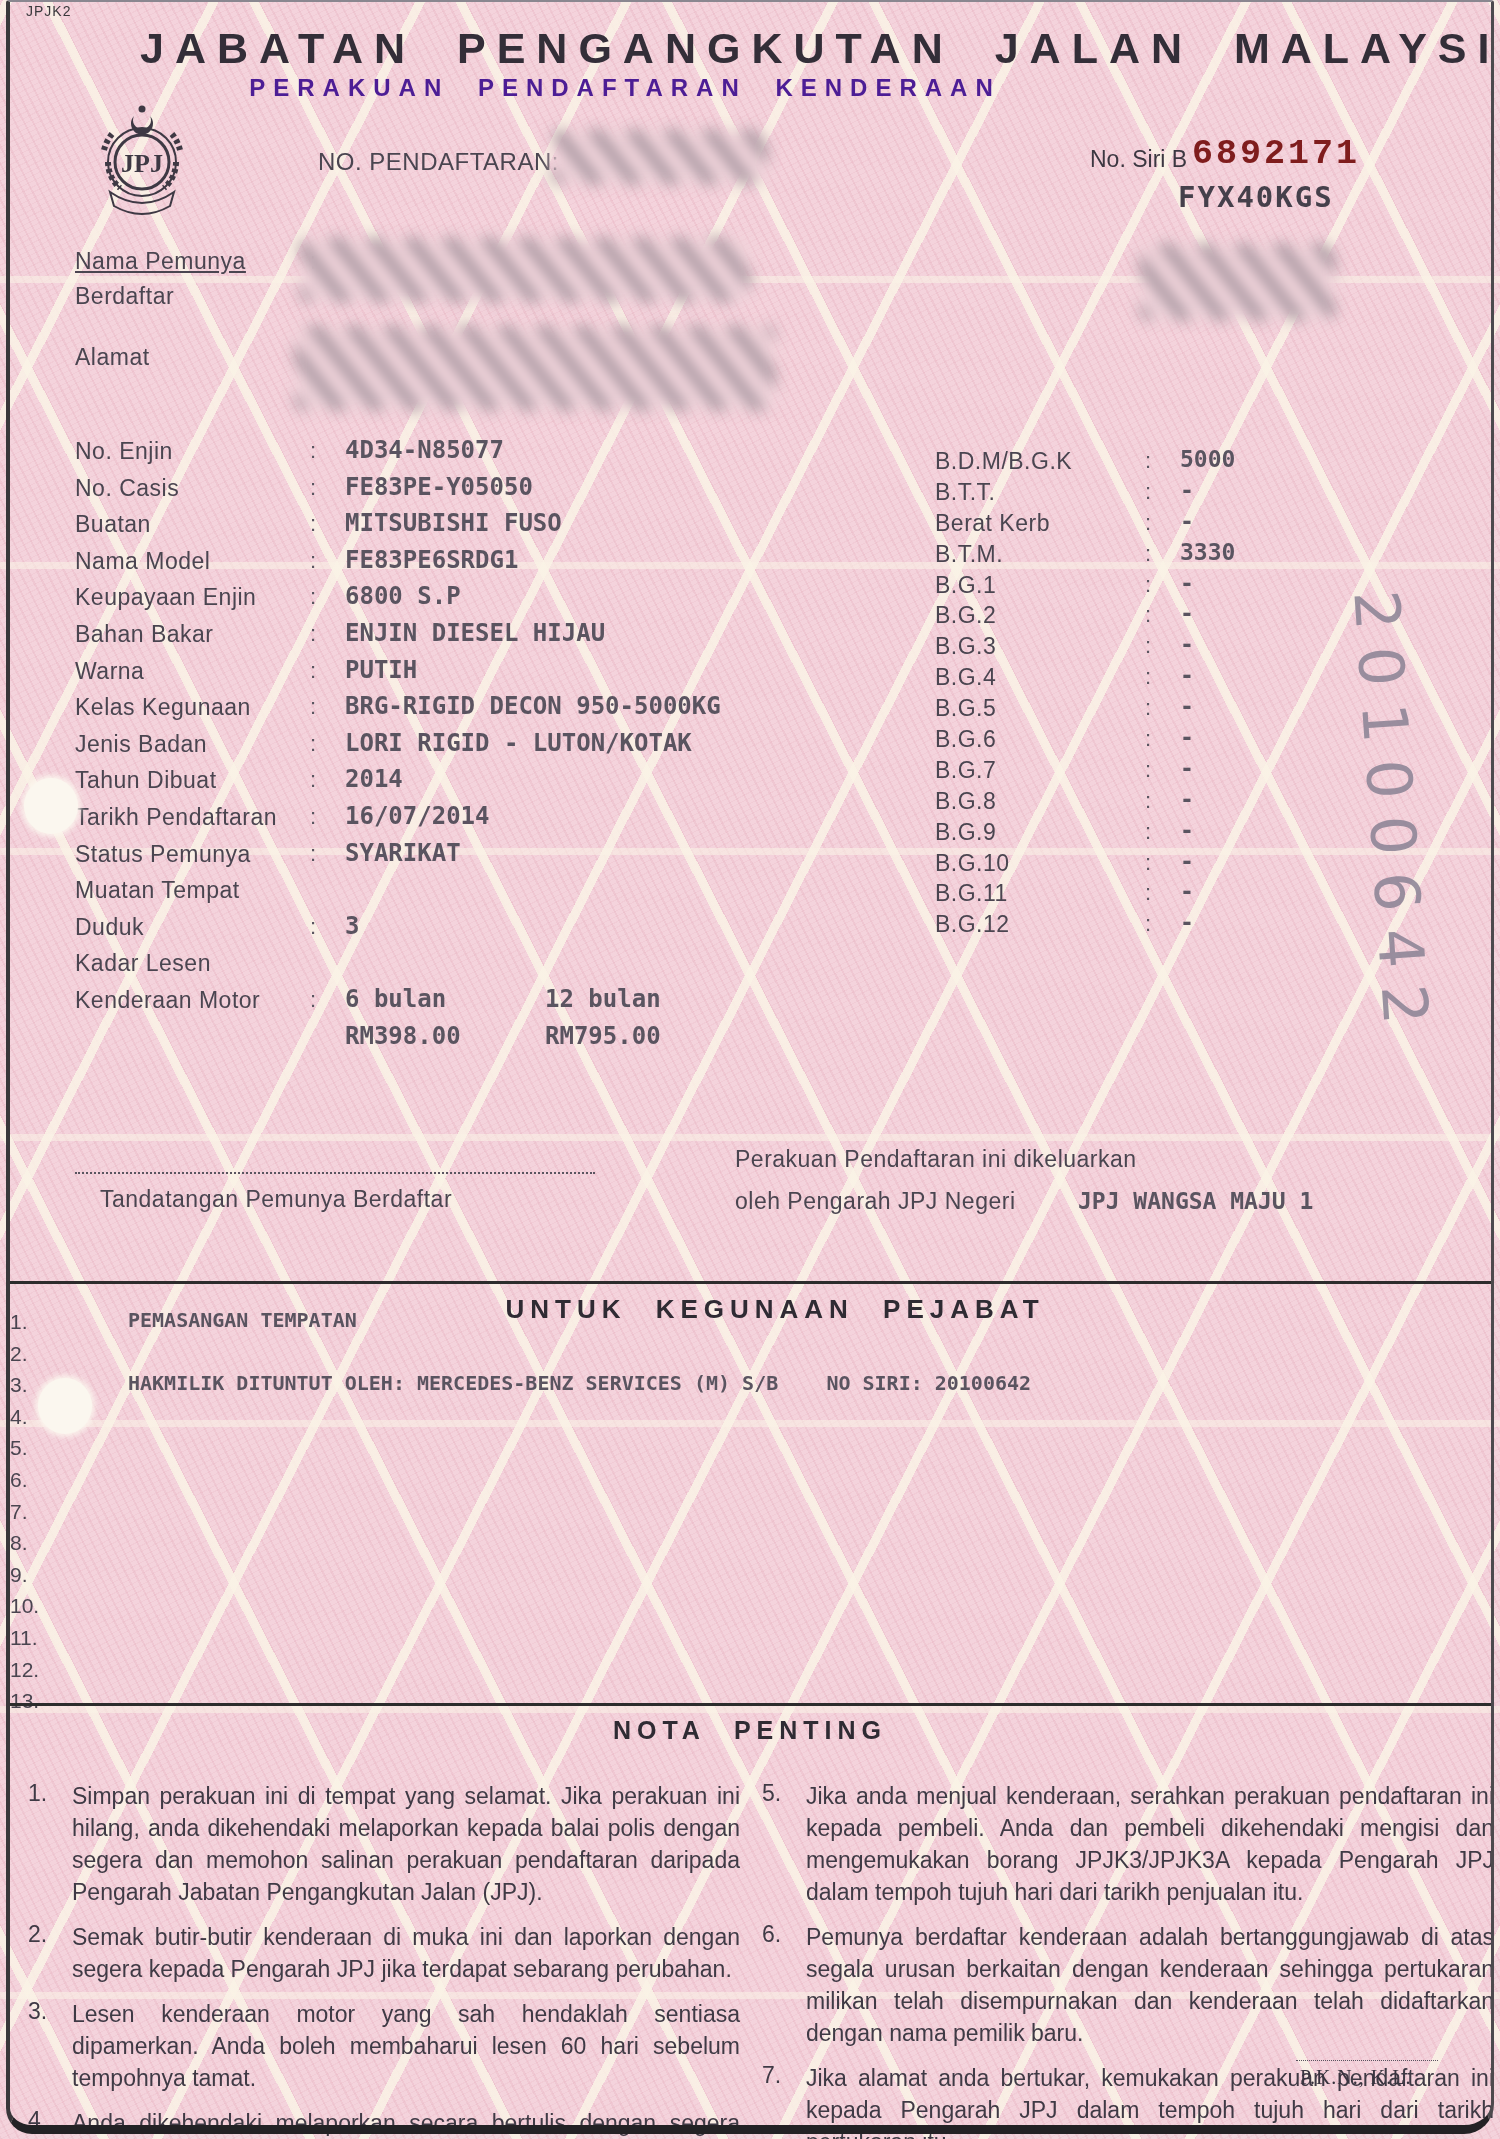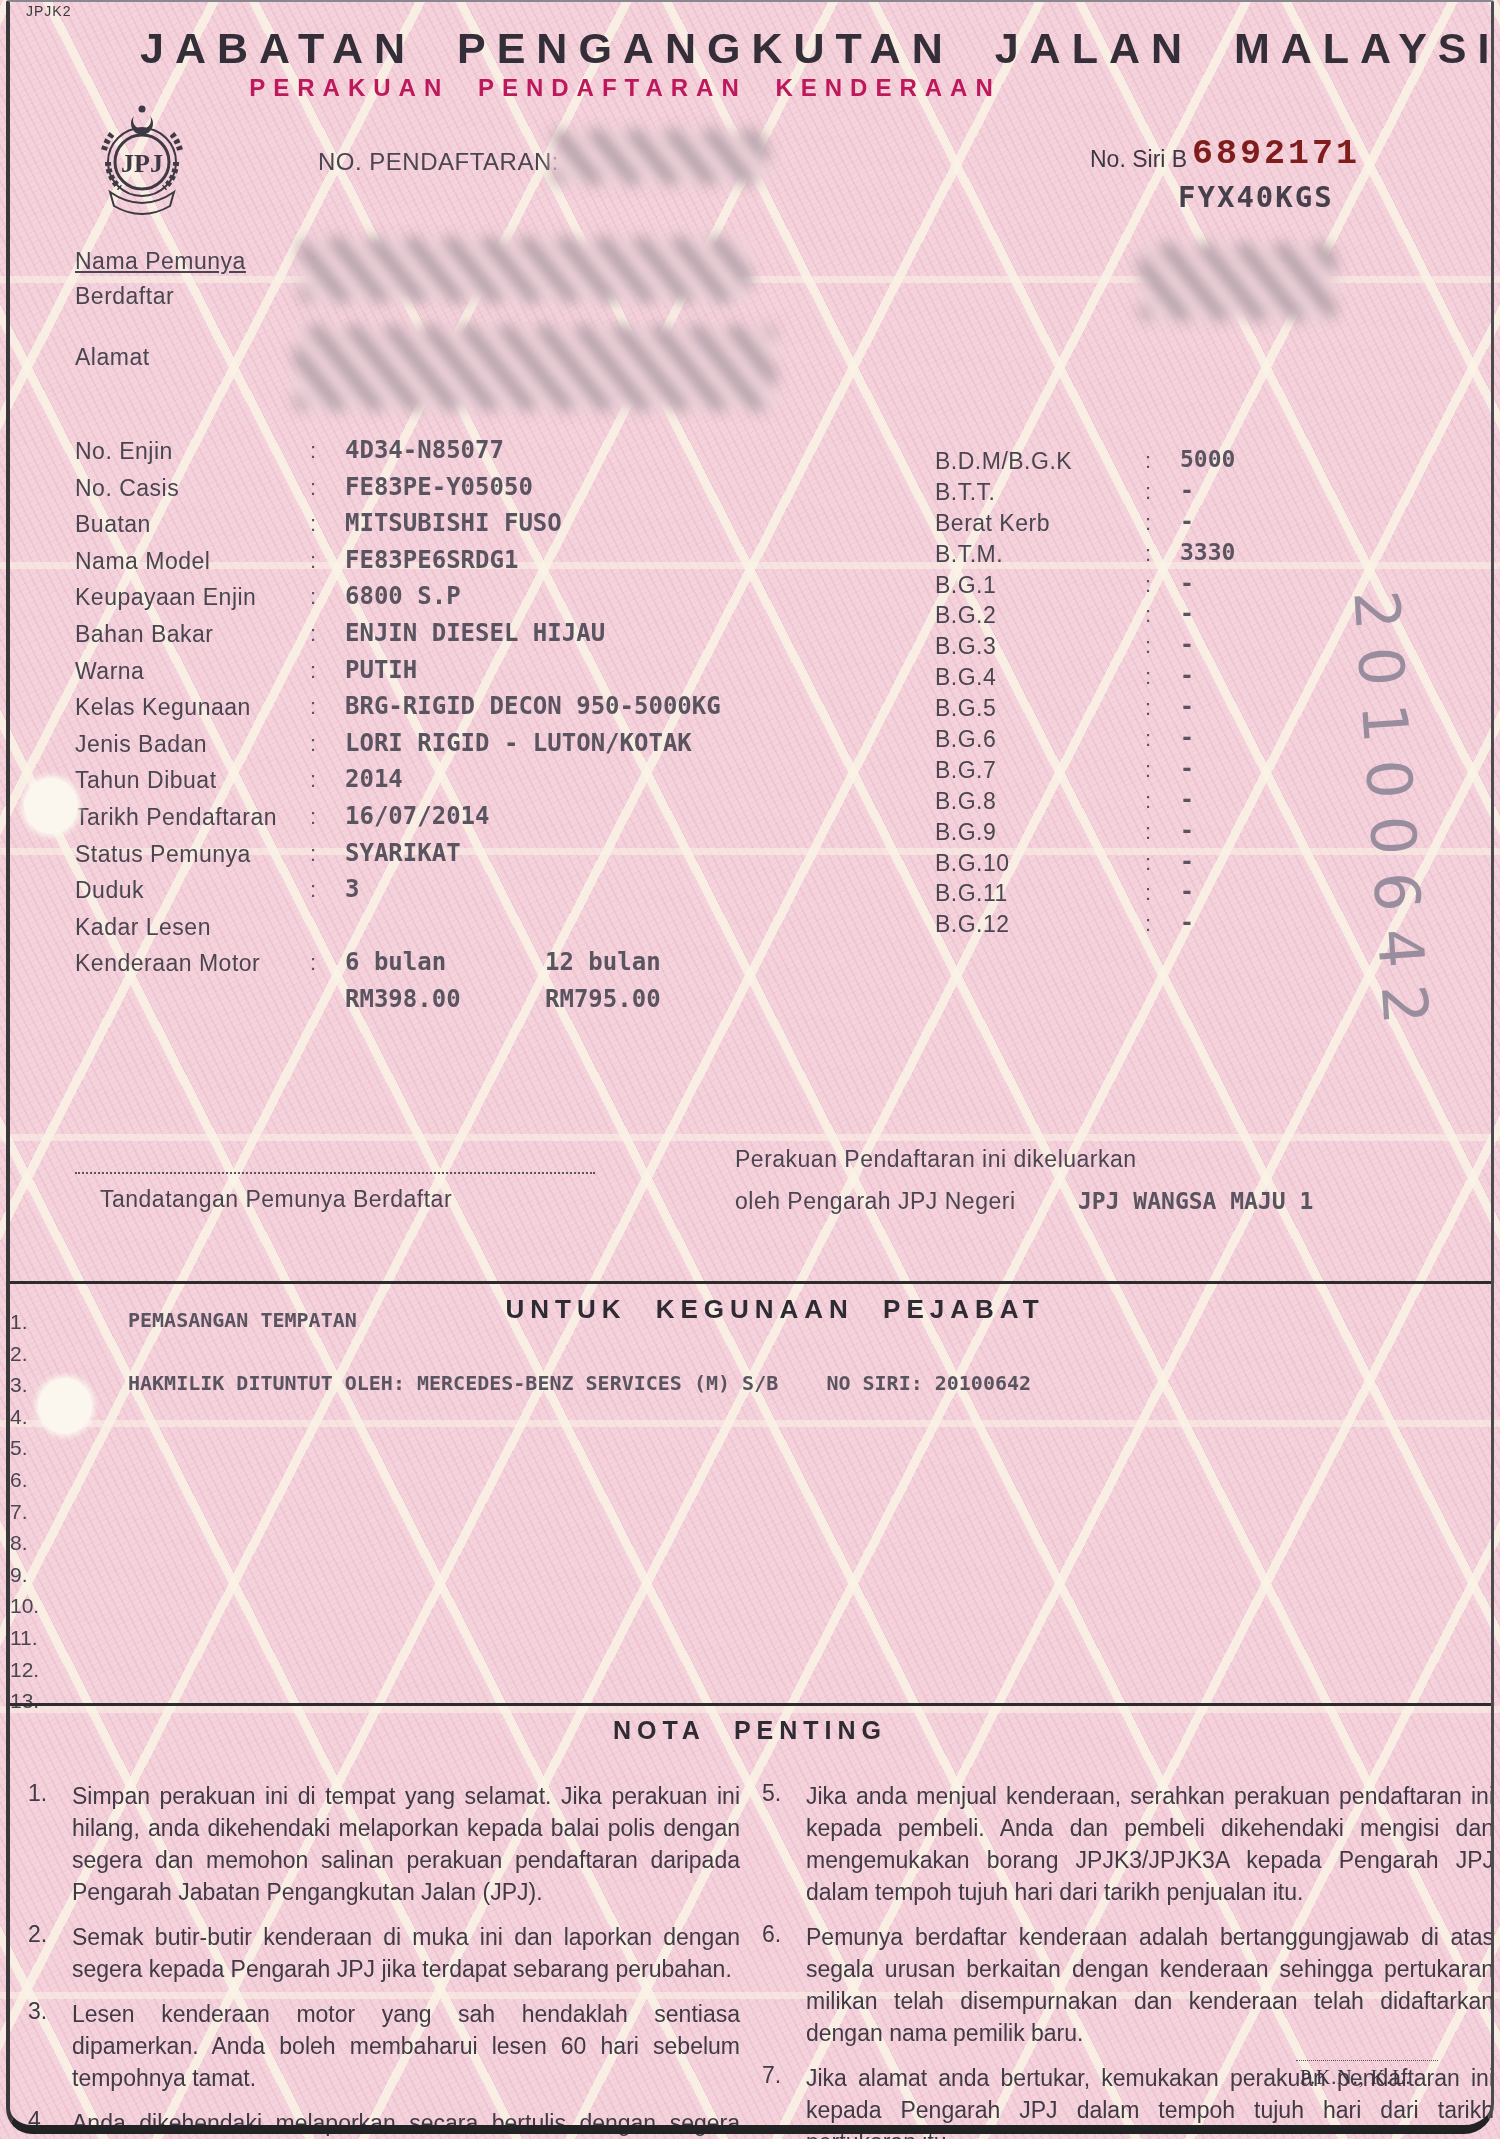--- a/index.html
+++ b/index.html
@@ -12,21 +12,21 @@
     repeating-linear-gradient(63deg, rgba(216,140,160,.16) 0 2px, rgba(0,0,0,0) 2px 8px),
     repeating-linear-gradient(-27deg, rgba(216,140,160,.10) 0 1px, rgba(0,0,0,0) 1px 5px);}
   .frame{position:absolute;left:6px;right:6px;top:0;bottom:5px;z-index:6;pointer-events:none;
          border-left:4px solid #39373a;border-right:3px solid #4c4a4e;border-bottom:9px solid #232225;
          border-top:2px solid #8a8790;border-radius:3px 3px 30px 26px;}
   .abs{position:absolute;z-index:2;}
   .preprint{color:#4a4550;}
   .dotmx{font-family:"DejaVu Sans Mono",monospace;font-weight:bold;color:#5a5460;}
   .formcode{font-size:14px;color:#3a383c;letter-spacing:1px;}
   .title{font-size:43px;font-weight:bold;letter-spacing:11px;word-spacing:18px;color:#332e38;text-align:center;white-space:nowrap;}
-  .subtitle{font-size:24px;font-weight:bold;letter-spacing:8px;word-spacing:14px;color:#be185d;text-align:center;white-space:nowrap;}
+  .subtitle{font-size:24px;font-weight:bold;letter-spacing:8px;word-spacing:14px;color:#4c1d95;text-align:center;white-space:nowrap;}
   .lbl{font-size:23px;letter-spacing:.5px;}
   .serial-label{font-size:23px;color:#3c3741;}
   .serial-num{font-size:35px;font-weight:bold;letter-spacing:3px;color:#7f1d1d;font-family:Liberation Mono, monospace;}
   .serial-code{font-size:29px;font-weight:bold;letter-spacing:2px;color:#45404b;font-family:"DejaVu Sans Mono",monospace;}
   .vrow{position:relative;height:36.6px;}
   .wrow{position:relative;height:30.9px;}
   .flabel{position:absolute;left:0;top:0;font-size:23px;letter-spacing:.5px;white-space:nowrap;}
   .fcolon{position:absolute;left:235px;top:0;font-size:22px;color:#5a5560;}
   .fvalue{position:absolute;left:270px;top:-2px;font-size:24px;white-space:nowrap;}
   .fvalue2{position:absolute;left:470px;top:-2px;font-size:24px;white-space:nowrap;}
@@ -161,20 +161,26 @@
       <span class="fvalue dotmx">16/07/2014</span>
       <span class="fvalue2 dotmx"></span>
     </div>
       <div class="vrow">
       <span class="flabel preprint">Status Pemunya</span>
       <span class="fcolon">:</span>
       <span class="fvalue dotmx">SYARIKAT</span>
       <span class="fvalue2 dotmx"></span>
     </div>
       <div class="vrow">
+      <span class="flabel preprint">Muatan Tempat</span>
+      <span class="fcolon"></span>
+      <span class="fvalue dotmx"></span>
+      <span class="fvalue2 dotmx"></span>
+    </div>
+      <div class="vrow">
       <span class="flabel preprint">Duduk</span>
       <span class="fcolon">:</span>
       <span class="fvalue dotmx">3</span>
       <span class="fvalue2 dotmx"></span>
     </div>
       <div class="vrow">
       <span class="flabel preprint">Kadar Lesen</span>
       <span class="fcolon"></span>
       <span class="fvalue dotmx"></span>
       <span class="fvalue2 dotmx"></span>

